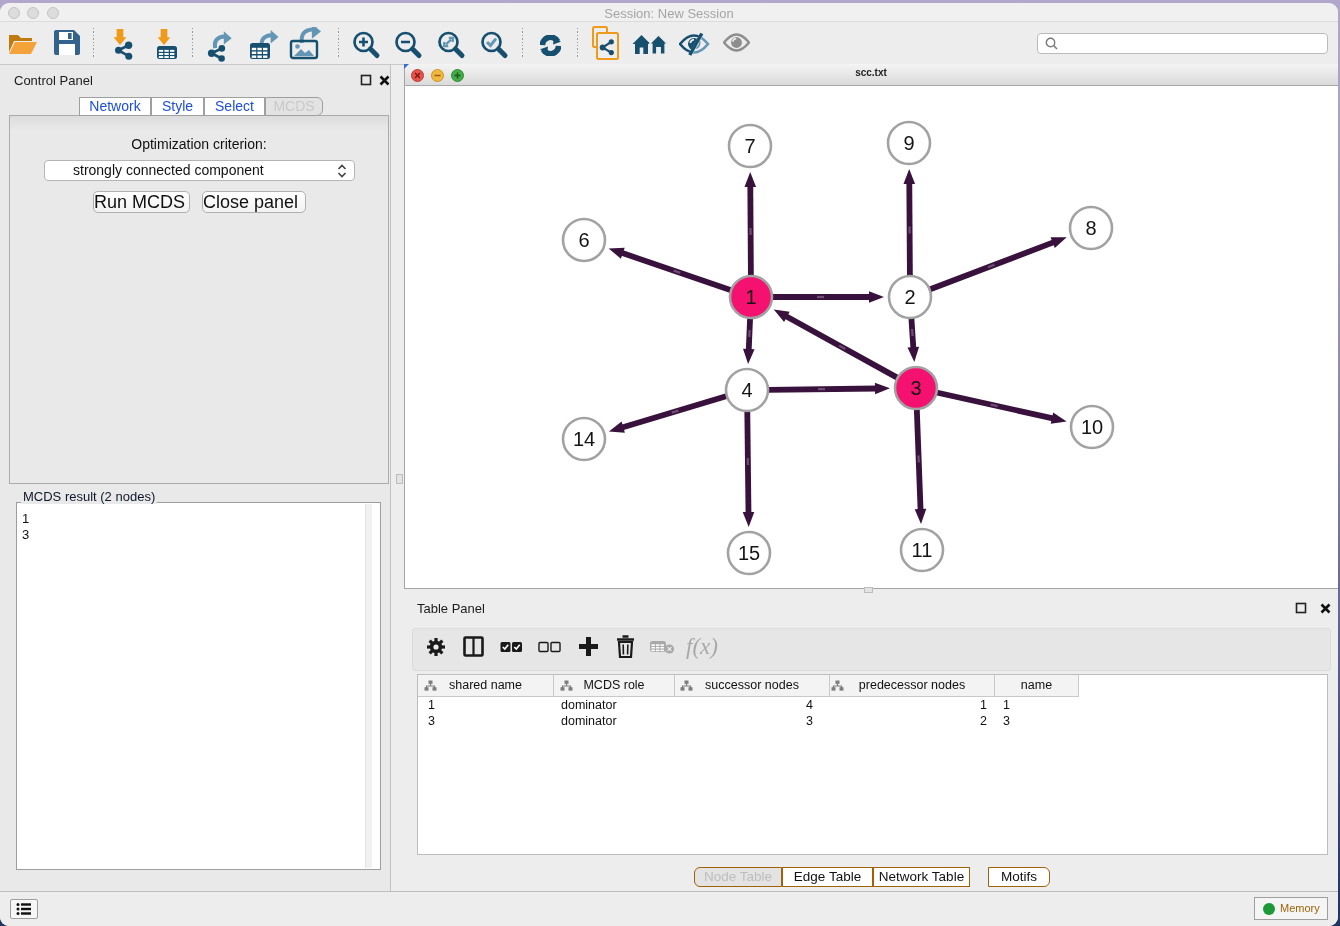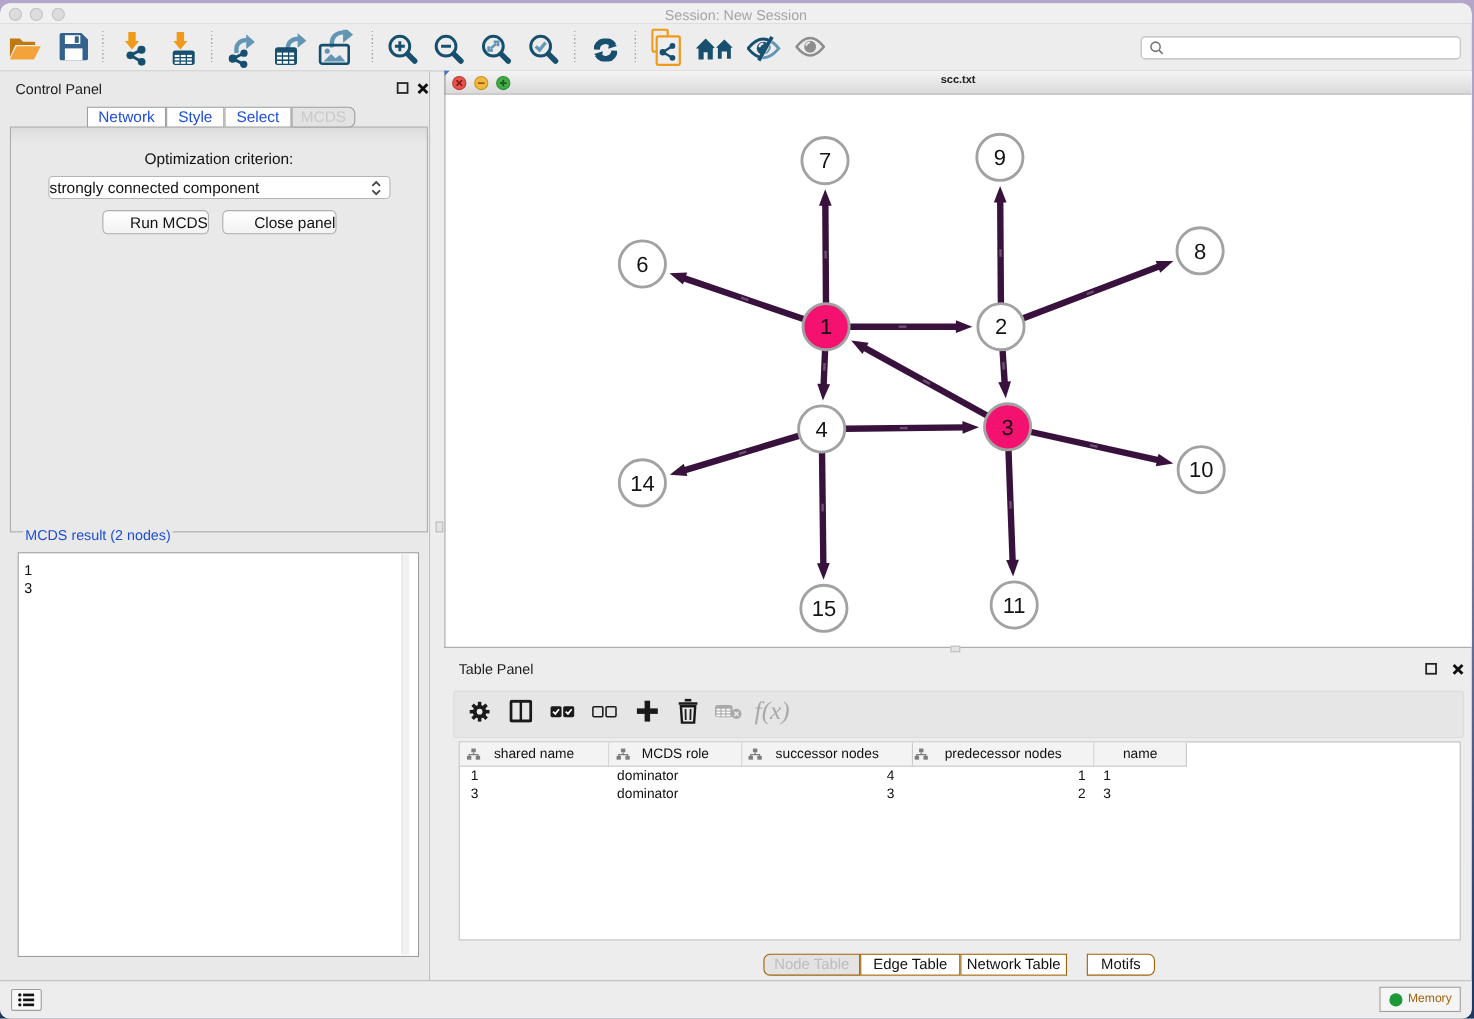--- a/index.html
+++ b/index.html
@@ -1,21 +1,21 @@
 <!DOCTYPE html>
 <html><head><meta charset="utf-8"><style>
 *{margin:0;padding:0;box-sizing:border-box}
 html,body{width:1340px;height:926px;overflow:hidden}
 body{font-family:"Liberation Sans",sans-serif;
  background:linear-gradient(180deg,#b3a6cb 0%,#a399ba 25%,#8d86a8 45%,#5c628c 70%,#33436f 88%,#1e3660 100%)}
 .a{position:absolute}
 #win{position:absolute;left:0;top:3px;width:1338px;height:923px;background:#ededed;border-radius:9px 9px 9px 9px;overflow:hidden}
 .tl{position:absolute;top:4px;width:12px;height:12px;border-radius:50%;background:#dcdcdc;border:1px solid #c3c3c3}
 .tab{position:absolute;top:94px;height:19px;border:1px solid #9f9f9f;background:#fff;font-size:14px;color:#1d4ed8;text-align:center;line-height:17px}
-.btn{position:absolute;border:1px solid #b0b0b0;border-radius:5px;background:linear-gradient(#ffffff,#f2f2f2);font-size:14px;color:#111;text-align:right}
+.btn{position:absolute;border:1px solid #b0b0b0;border-radius:5px;background:linear-gradient(#ffffff,#f2f2f2);font-size:18px;color:#111;text-align:left}
 .th{position:absolute;top:0;height:22px;background:#f3f3f3;border-right:1px solid #c9c9c9;border-bottom:1px solid #c9c9c9;font-size:12.5px;color:#111;text-align:center;line-height:20px}
 .td{position:absolute;font-size:12.5px;color:#111;height:16px;line-height:16px}
 .btab{position:absolute;top:864px;height:20px;border:1px solid #a16207;background:#fff;font-size:13.5px;color:#111;text-align:center;line-height:18px}
 .tl2{position:absolute;top:65.5px;width:13px;height:13px;border-radius:50%}
 </style></head><body>
 <div id="win">
 
  <div class="a" style="left:0;top:0;width:1338px;height:19px;background:#f0f0f0;border-bottom:1px solid #dcdcdc;border-radius:9px 9px 0 0"></div>
  <div class="tl" style="left:8px"></div>
     <div class="tl" style="left:27px"></div>
@@ -168,33 +168,33 @@
     </svg>
  <svg class="a" style="left:378px;top:71px" width="13" height="13">
       <path d="M2.5 2.5 L10.5 10.5 M10.5 2.5 L2.5 10.5" stroke="#111" stroke-width="2.6"></path>
     </svg>
  <div class="a" style="left:9px;top:112px;width:380px;height:369px;border:1px solid #ababab;background:linear-gradient(#dcdcdc,#e9e9e9 14px)"></div>
  <div class="tab" style="left:79px;width:72px">Network</div>
  <div class="tab" style="left:151px;width:53px">Style</div>
  <div class="tab" style="left:204px;width:61px">Select</div>
  <div class="tab" style="left:265px;width:58px;background:#e3e3e3;color:#c9c9c9;border-radius:0 6px 6px 0">MCDS</div>
  <div class="a" style="left:9px;top:133px;width:380px;text-align:center;font-size:14px;color:#111">Optimization criterion:</div>
- <div class="a" style="left:44px;top:157px;width:311px;height:21px;background:#fff;border:1px solid #b5b5b5;border-radius:4px;font-size:14px;color:#111;line-height:19px;padding-left:0">strongly connected component
+ <div class="a" style="left:44px;top:157px;width:311px;height:21px;background:#fff;border:1px solid #b5b5b5;border-radius:4px;font-size:14px;color:#111;line-height:19px;padding-left:28px">strongly connected component
    <svg width="10" height="14" style="position:absolute;right:7px;top:3px">
         <path d="M1.5 5 L5 1.5 L8.5 5" fill="none" stroke="#444" stroke-width="1.6"></path>
         <path d="M1.5 9 L5 12.5 L8.5 9" fill="none" stroke="#444" stroke-width="1.6"></path>
       </svg>
  </div>
  <div class="btn" style="left:93px;top:188px;width:97px;height:22px;line-height:21px">Run MCDS</div>
  <div class="btn" style="left:202px;top:188px;width:104px;height:22px;line-height:21px">Close panel</div>
  <div class="a" style="left:16px;top:499px;width:365px;height:368px;border:1px solid #9e9e9e;background:#fff">
    <div class="a" style="left:5px;top:8px;font-size:13px;color:#111;line-height:16px">1<br>3</div>
    <div class="a" style="right:8px;top:1px;width:7px;height:364px;background:#f1f1f1;border-left:1px solid #e2e2e2"></div>
  </div>
- <div class="a" style="left:21px;top:476px;font-size:13px;color:#1d4ed8;background:#e9e9e9;padding:0 2px">MCDS result (2 nodes)</div>
+ <div class="a" style="left:21px;top:486px;font-size:13px;color:#0f172a;background:#e9e9e9;padding:0 2px">MCDS result (2 nodes)</div>
 
  <svg class="a" style="left:404px;top:61px;z-index:5" width="6" height="6">
       <polygon points="0,0 5,0 0,5" fill="#3a6cd0"></polygon>
     </svg>
  <div class="a" style="left:404px;top:61px;width:934px;height:525px;border:1px solid #a5a5a5;border-right:none;background:#fff"></div>
  <div class="a" style="left:404px;top:61px;width:934px;height:22px;background:linear-gradient(#f4f4f4,#dadada);border-bottom:1px solid #aaa;border-left:1px solid #a5a5a5"></div>
  <div class="tl2" style="left:411px;background:#e6554d;border:1px solid #c03930">
       <svg width="11" height="11" style="position:absolute;left:0;top:0">
         <path d="M3 3 L8 8 M8 3 L3 8" stroke="#7e1710" stroke-width="1.4"></path>
       </svg>

